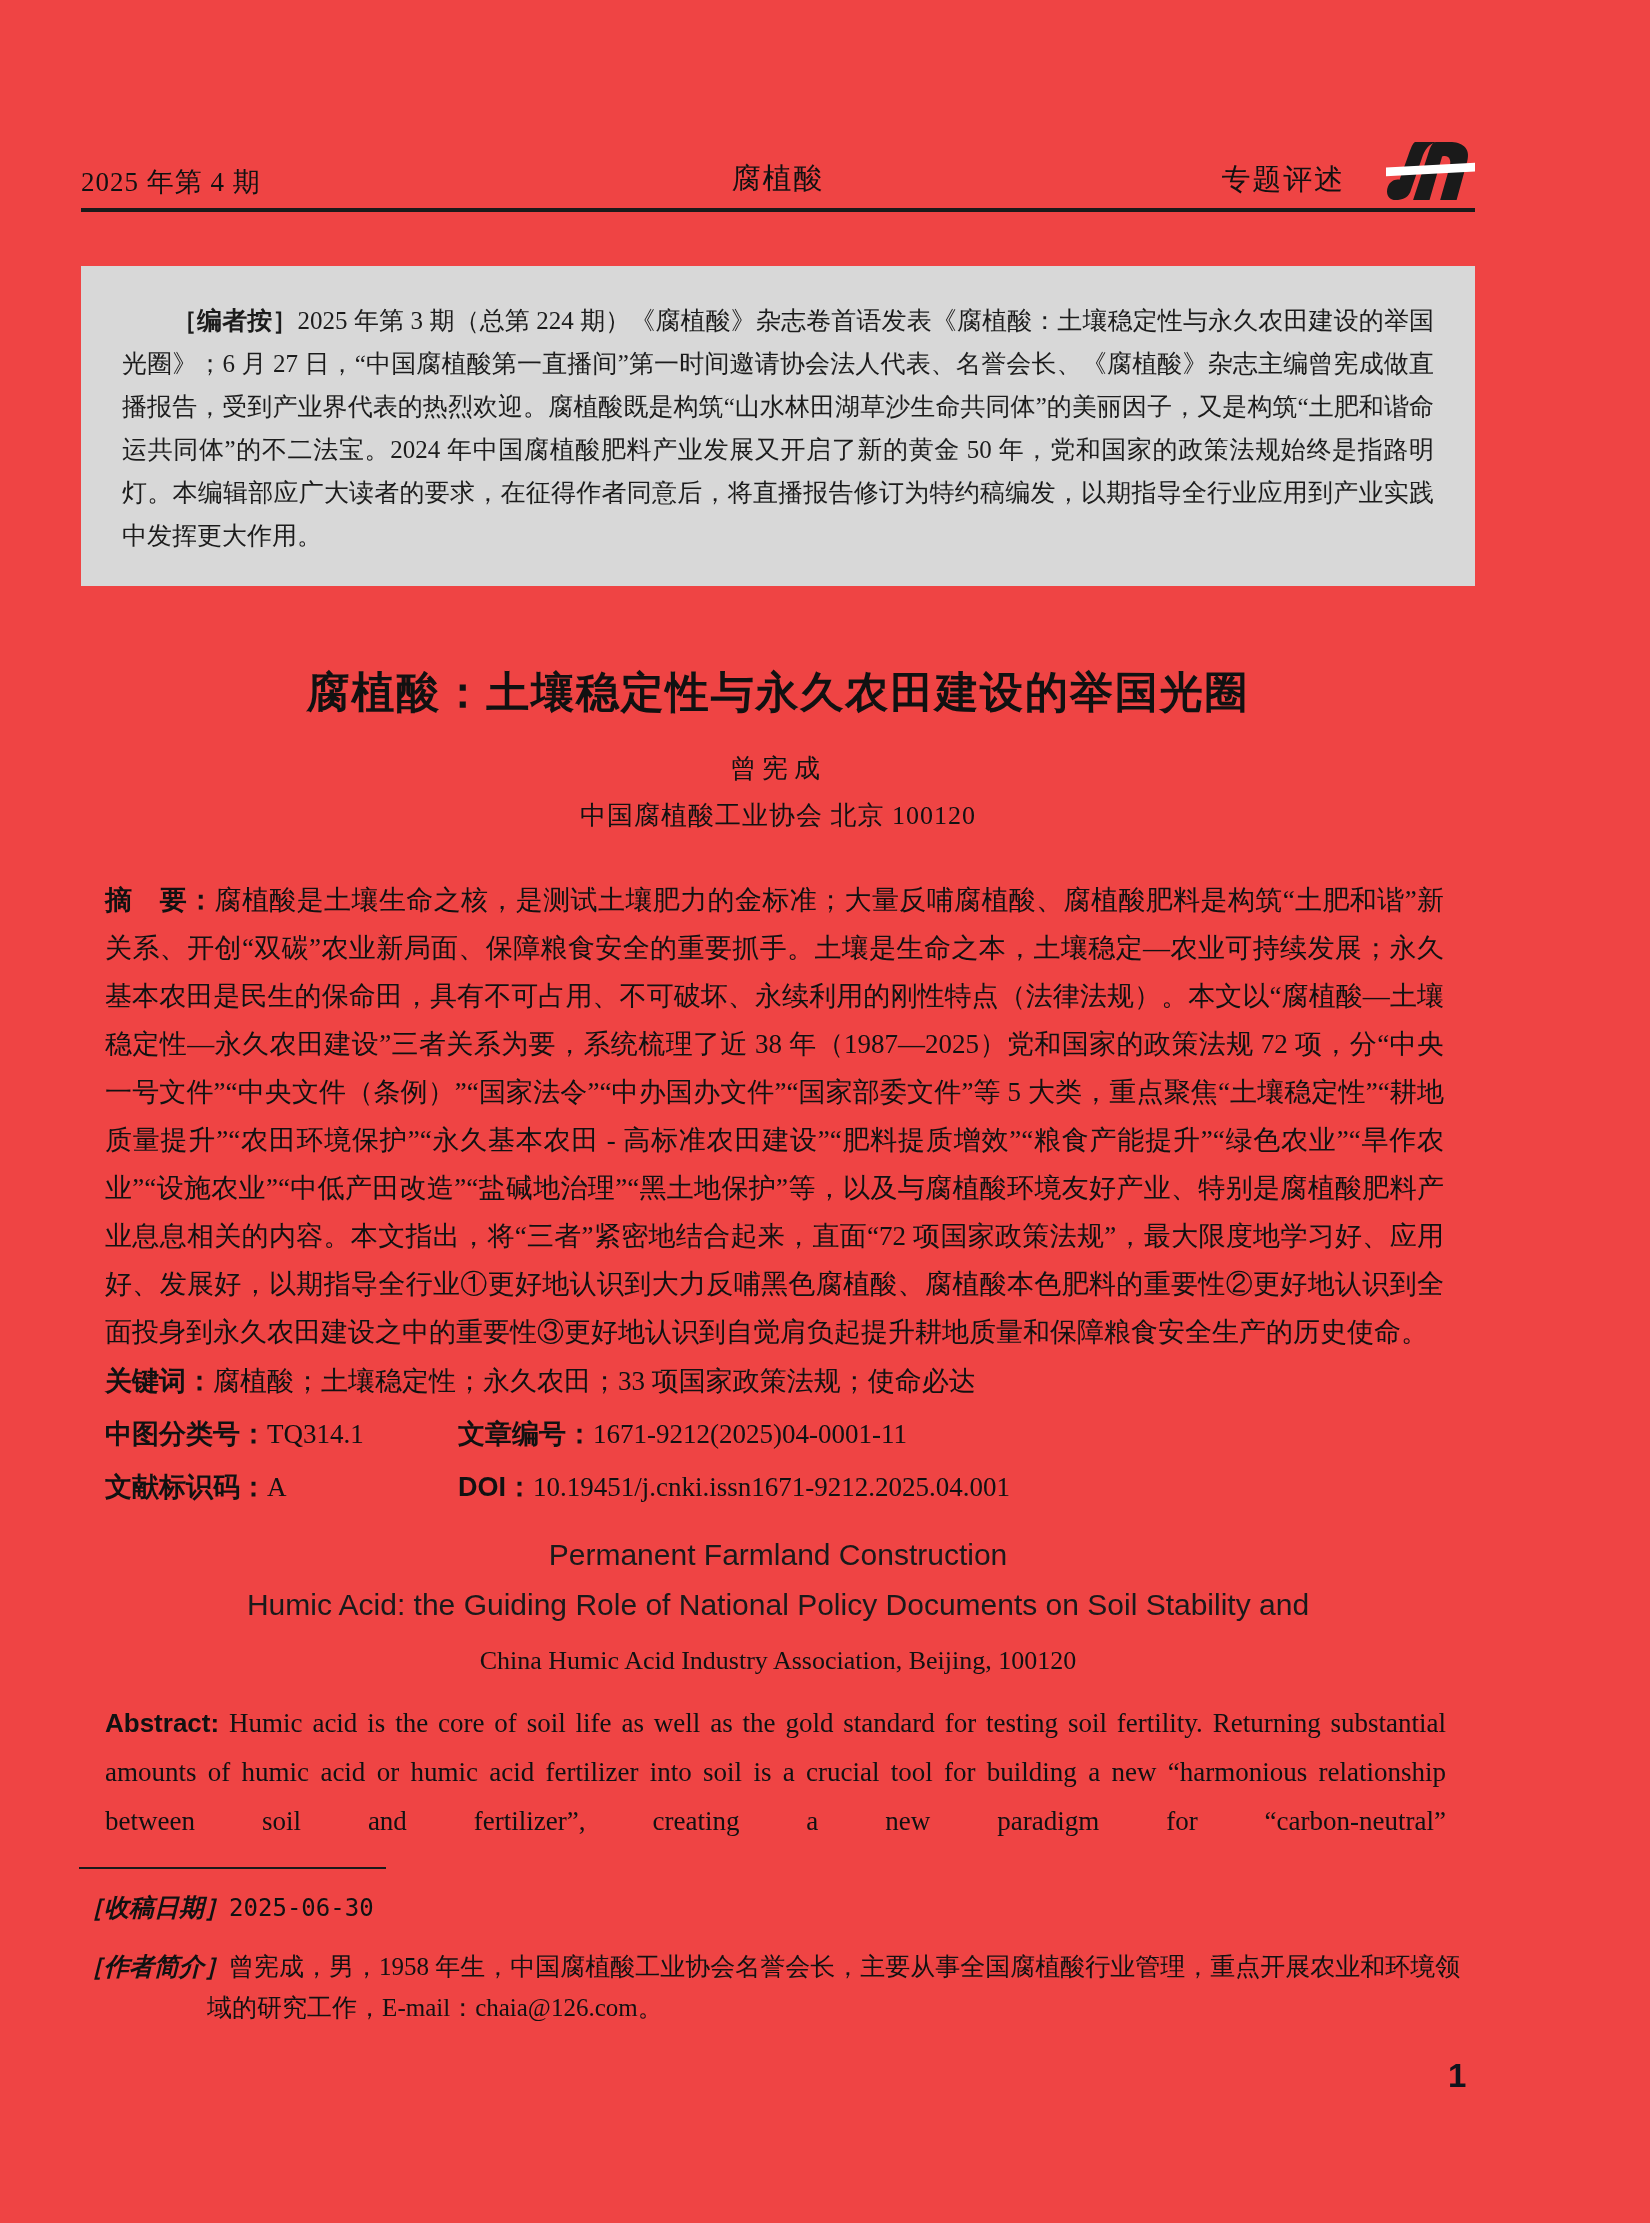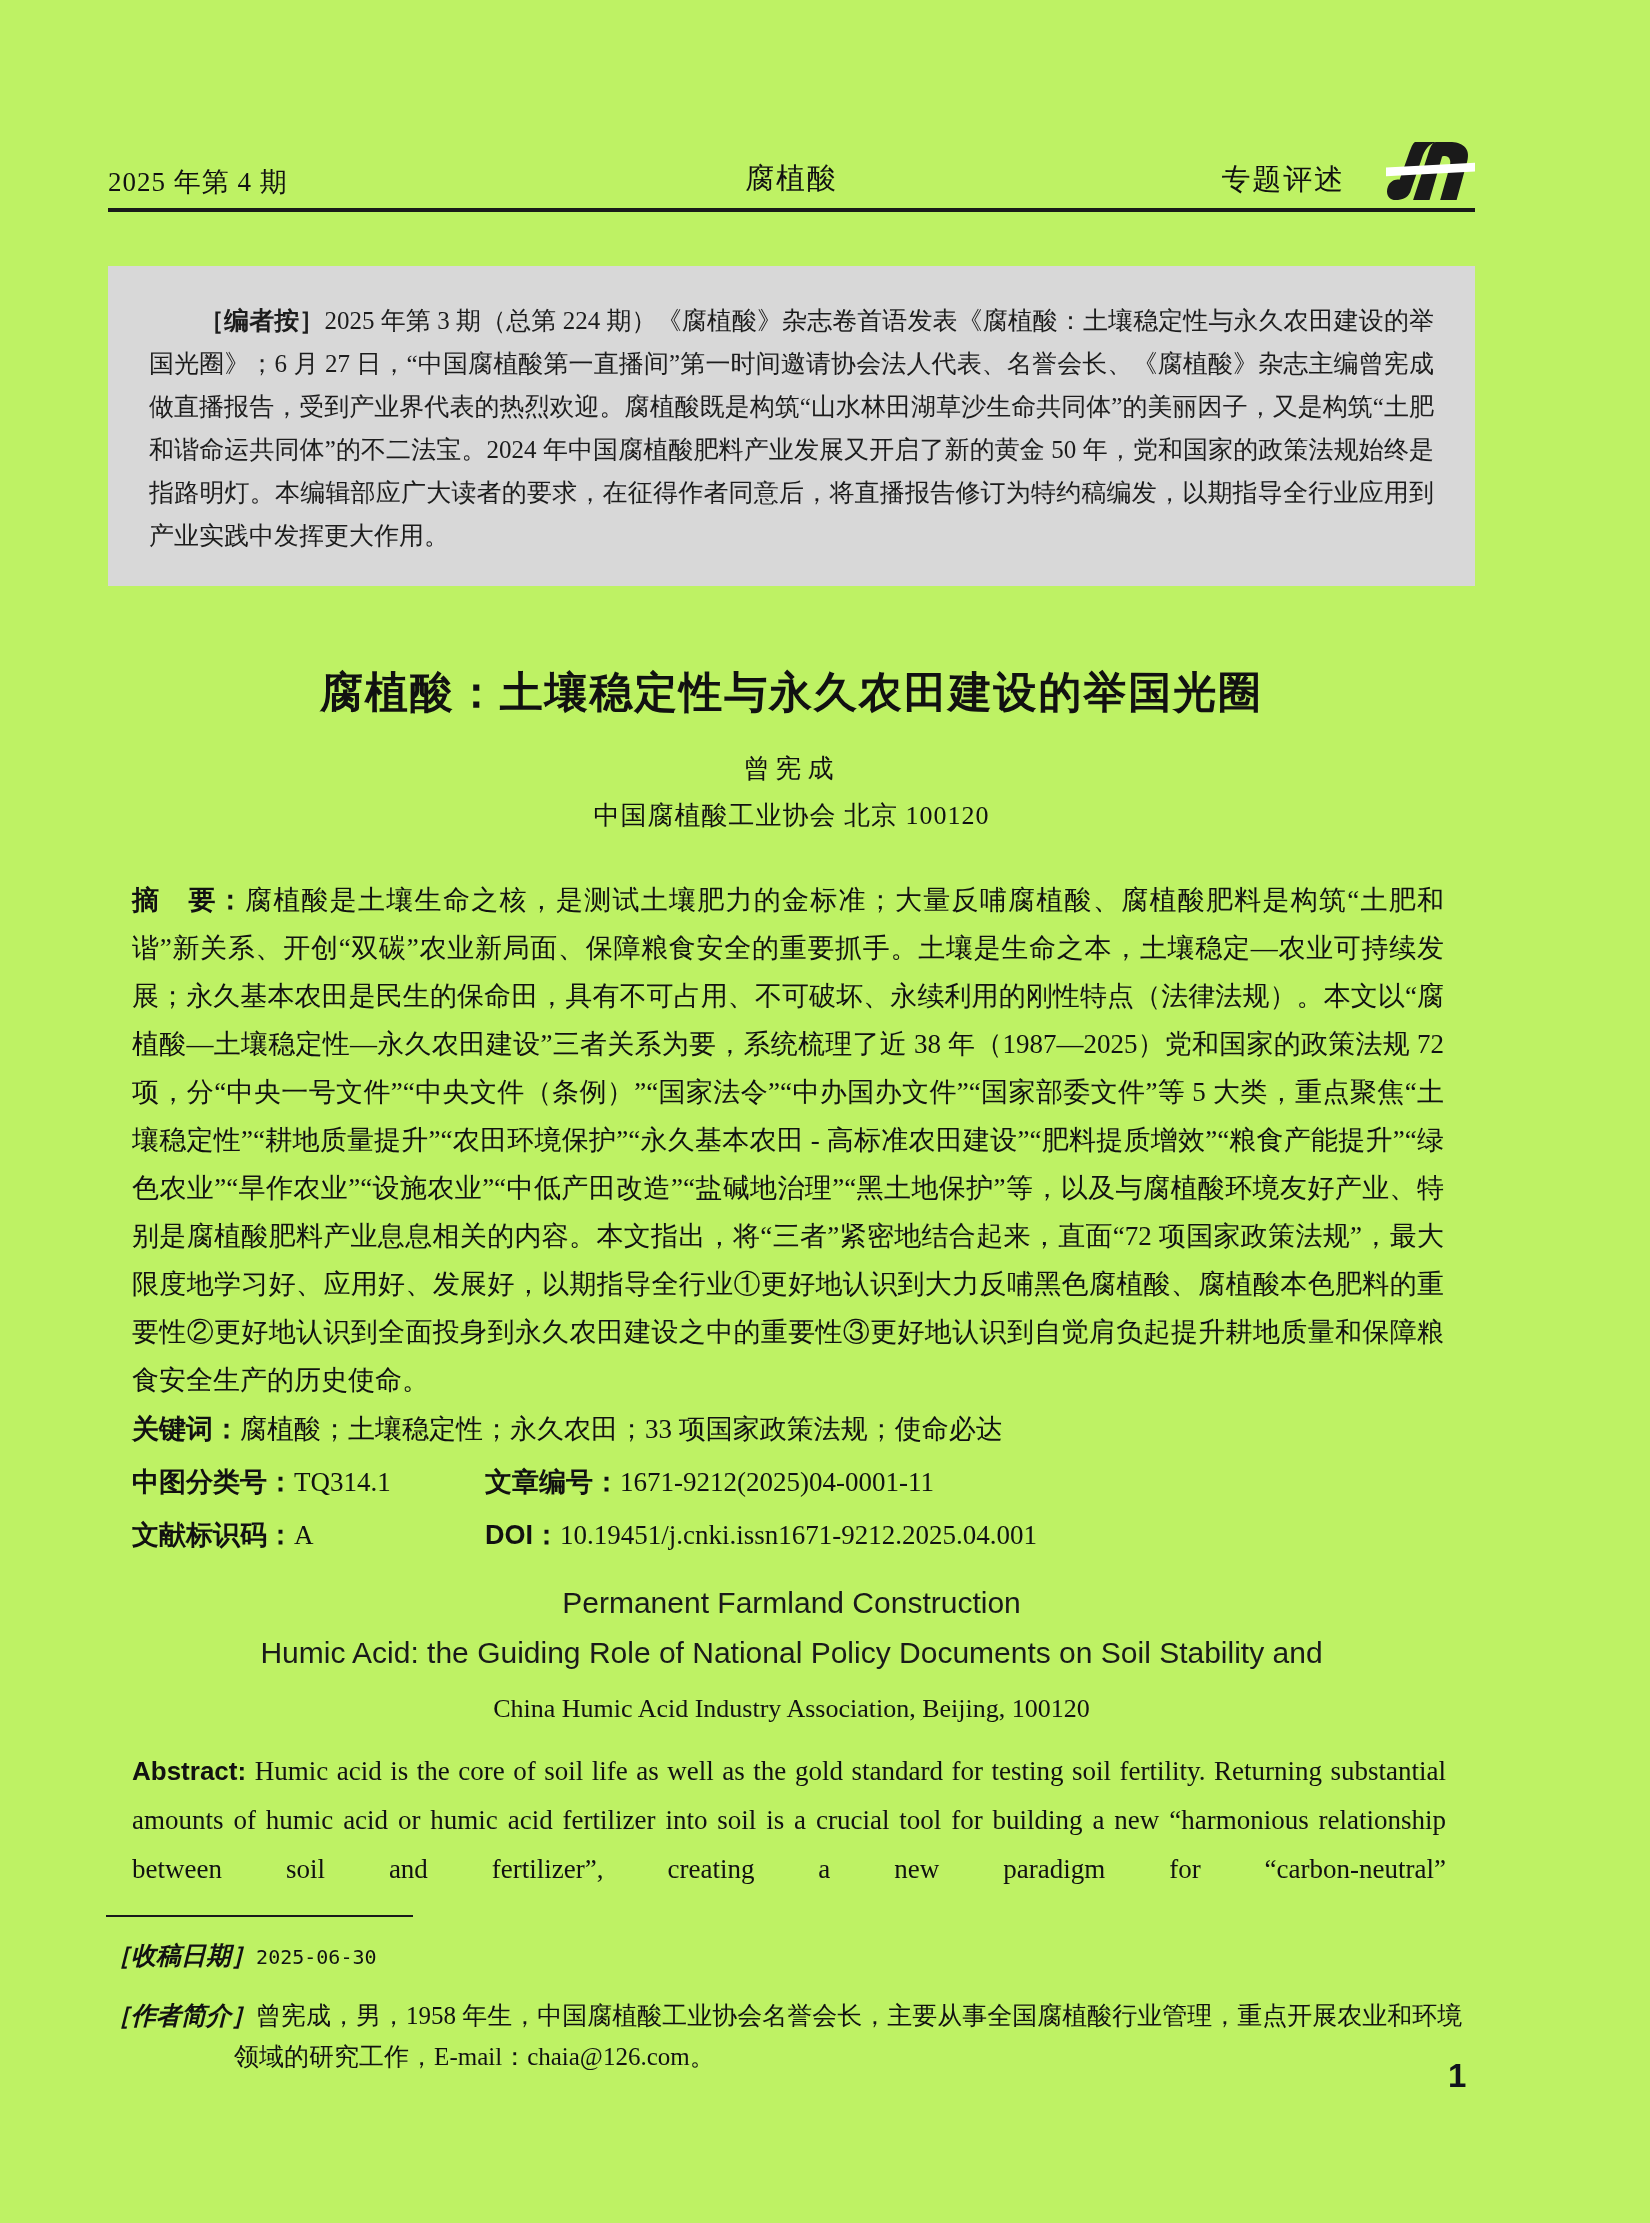--- a/index.html
+++ b/index.html
@@ -1,22 +1,22 @@
 <!DOCTYPE html>
 <html><head>
 <meta charset="utf-8">
 <style>
   html,body{margin:0;padding:0;background:#ffffff;}
   .page{
     position:relative;
     width:1651px;height:2223px;
     margin:0 auto;
-    background:#bef264;
+    background:#ef4444;
     box-sizing:border-box;
-    padding:155px 176px 0 108px;
+    padding:155px 176px 0 81px;
     font-family:"Liberation Serif","DejaVu Serif",serif;
     color:#111;
   }
   
   .hdr{position:relative;height:58px;}
   .hdr-row{display:flex;justify-content:space-between;align-items:flex-end;height:45px;}
   .hdr-issue{font-size:27px;letter-spacing:1px;}
   .hdr-journal{font-size:29px;letter-spacing:1.9px;position:absolute;left:50%;transform:translateX(-50%);bottom:13.6px;}
   .hdr-right{display:flex;align-items:flex-end;gap:41px;}
   .hdr-column{font-size:29px;letter-spacing:1.9px;padding-bottom:0px;}
@@ -55,21 +55,21 @@
   .en-title{margin-top:19.4px;text-align:center;font-family:"Liberation Sans","DejaVu Sans",sans-serif;font-size:30px;line-height:50px;color:#1a1a1a;}
   .en-author{margin-top:13.6px;text-align:center;font-size:26px;}
   .en-affil{margin-top:15.5px;text-align:center;font-size:26px;}
   .en-abs{margin:23px 29px 0 24px;font-size:27px;line-height:49px;text-align:justify;text-align-last:justify;}
   .en-abs .b-label{font-size:26px;}
   
   .fn-rule{border:none;border-top:2.9px solid #1a1a1a;width:307px;margin:21.3px 0 0 -1.9px;}
   .fn{margin:17.5px 0 0 -1.9px;font-size:25px;line-height:41px;}
   .fn-hang{padding-left:128px;text-indent:-128px;}
   .fn-label{font-weight:bold;font-family:"Liberation Sans","DejaVu Sans",sans-serif;font-style:italic;}
-  .fn-mono{font-family:"DejaVu Sans Mono",monospace;font-size:20px;}
+  .fn-mono{font-family:"DejaVu Sans Mono",monospace;font-size:24px;}
   
   .pageno{
     position:absolute;left:1448px;top:2057px;
     font-family:"Liberation Sans","DejaVu Sans",sans-serif;
     font-weight:bold;font-size:33px;color:#10131c;
   }
 </style>
 </head>
 <body>
 

